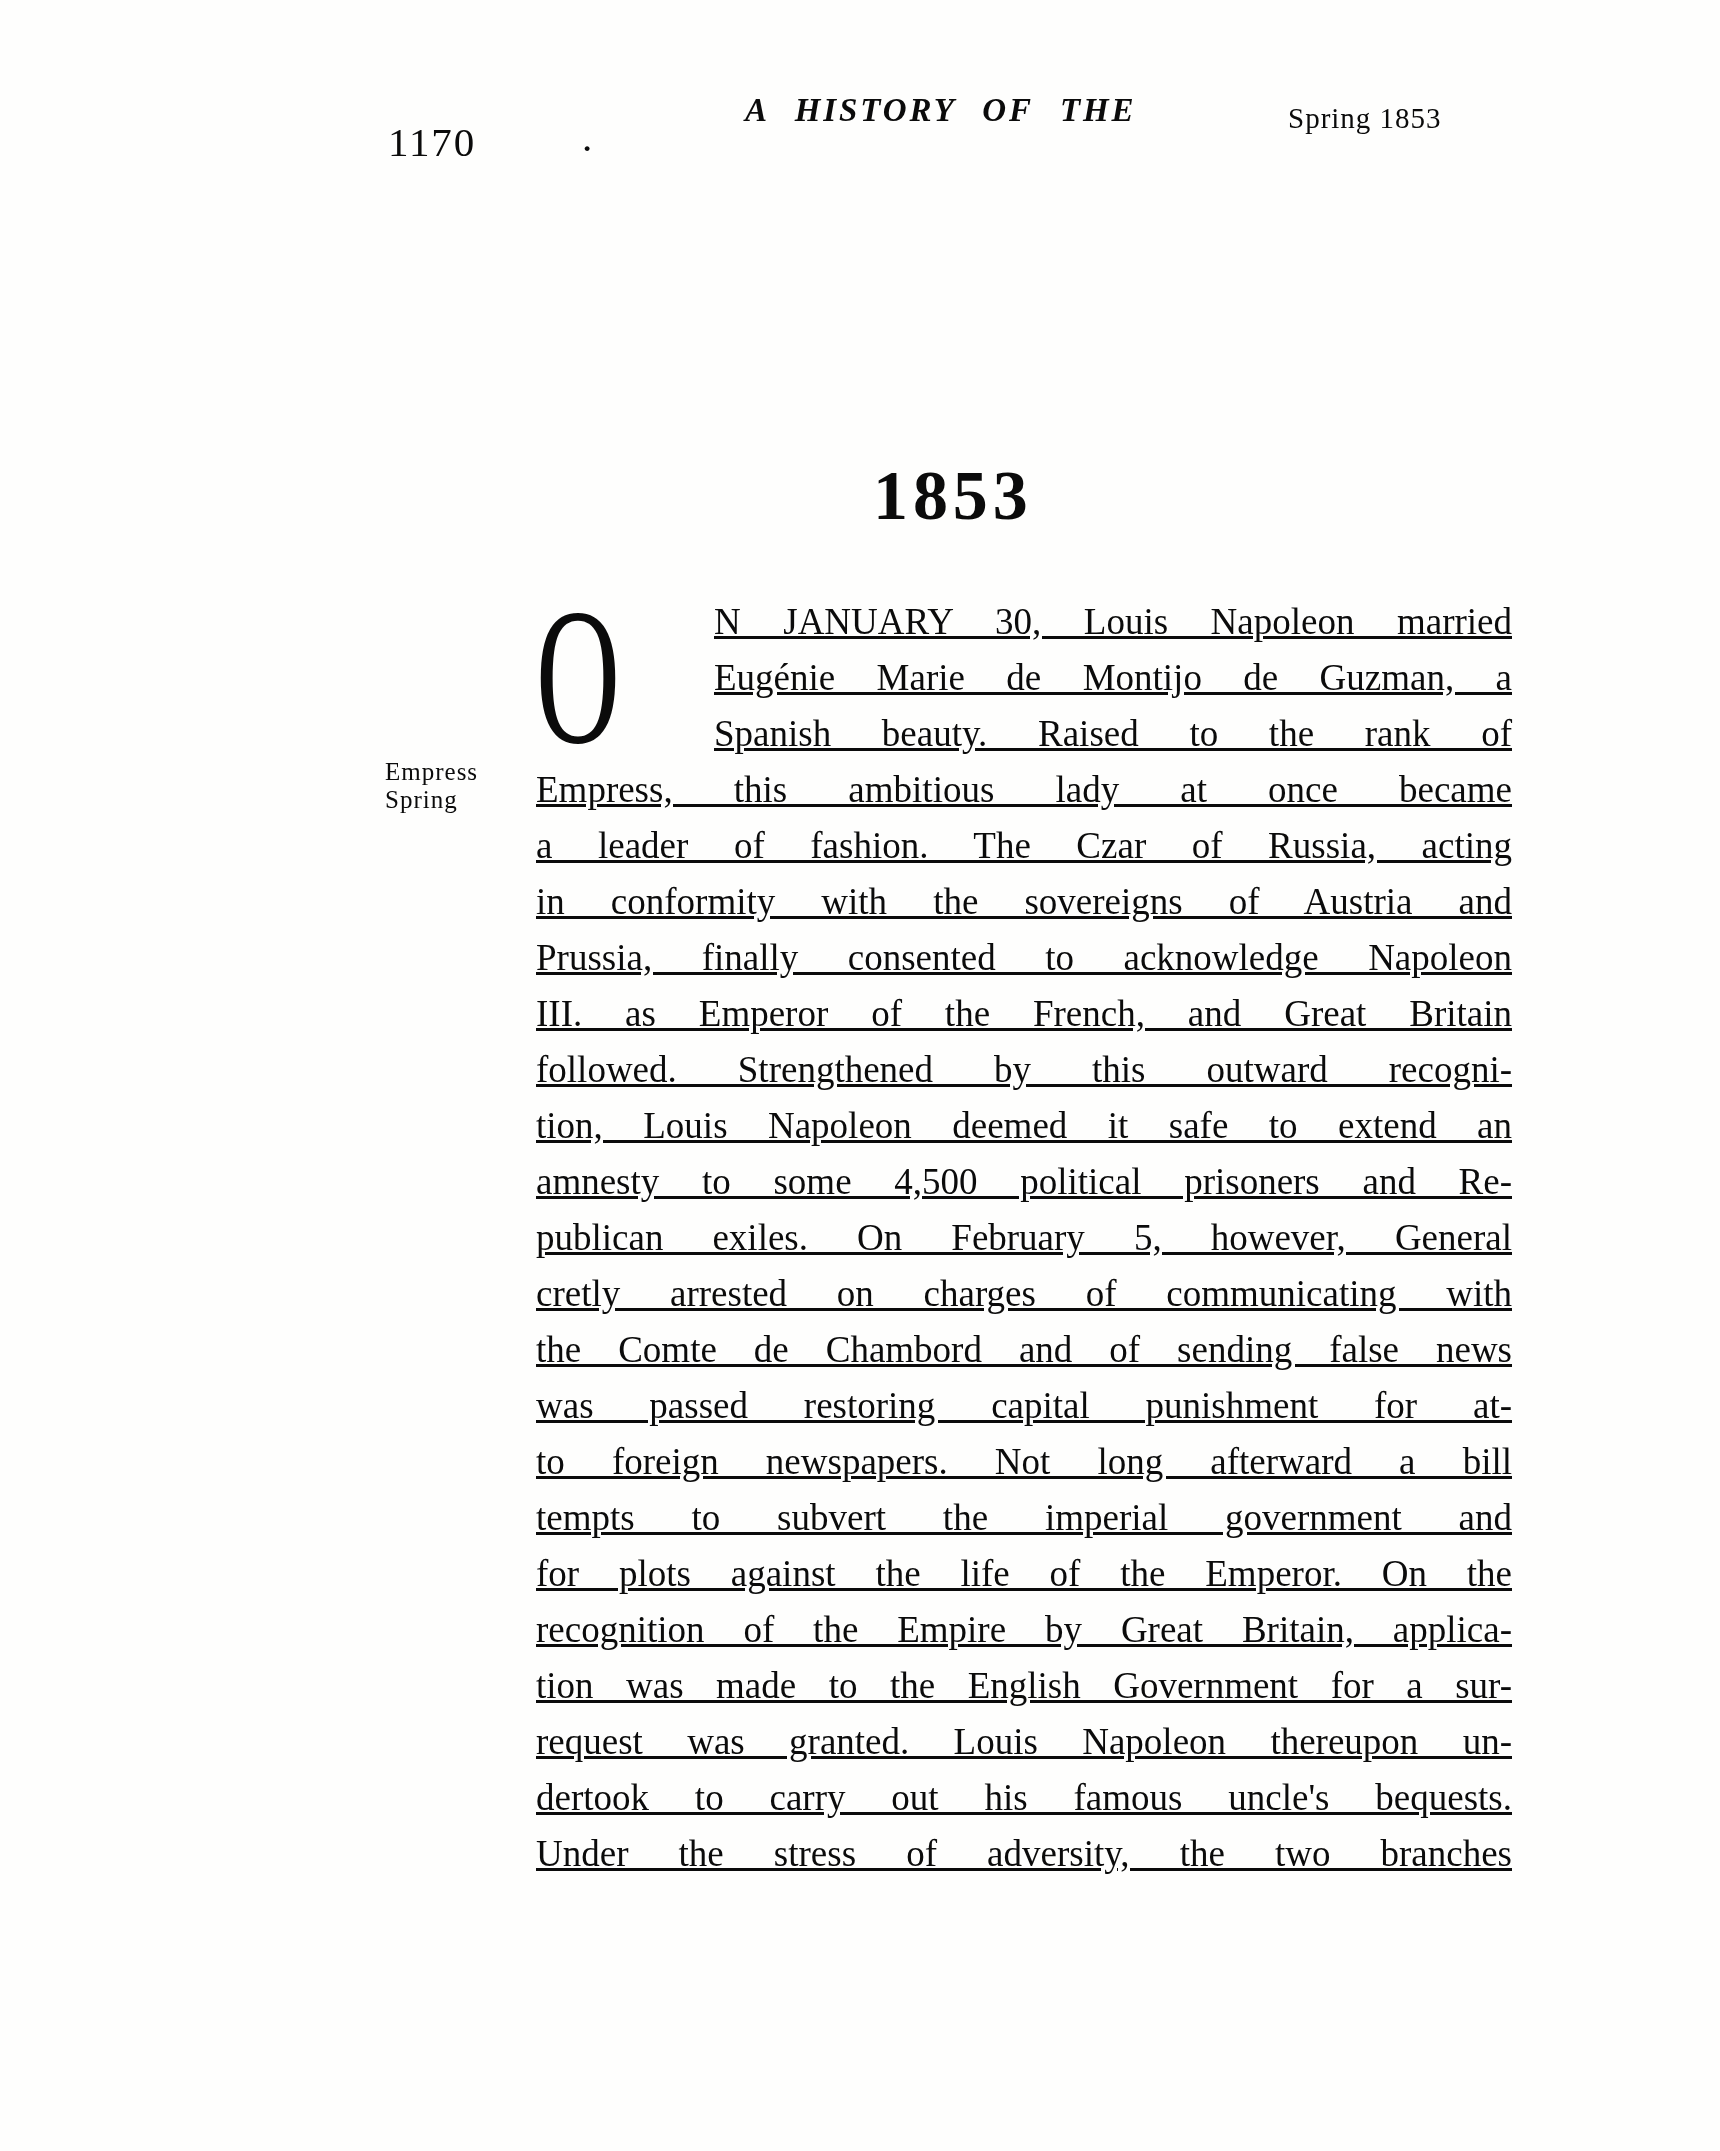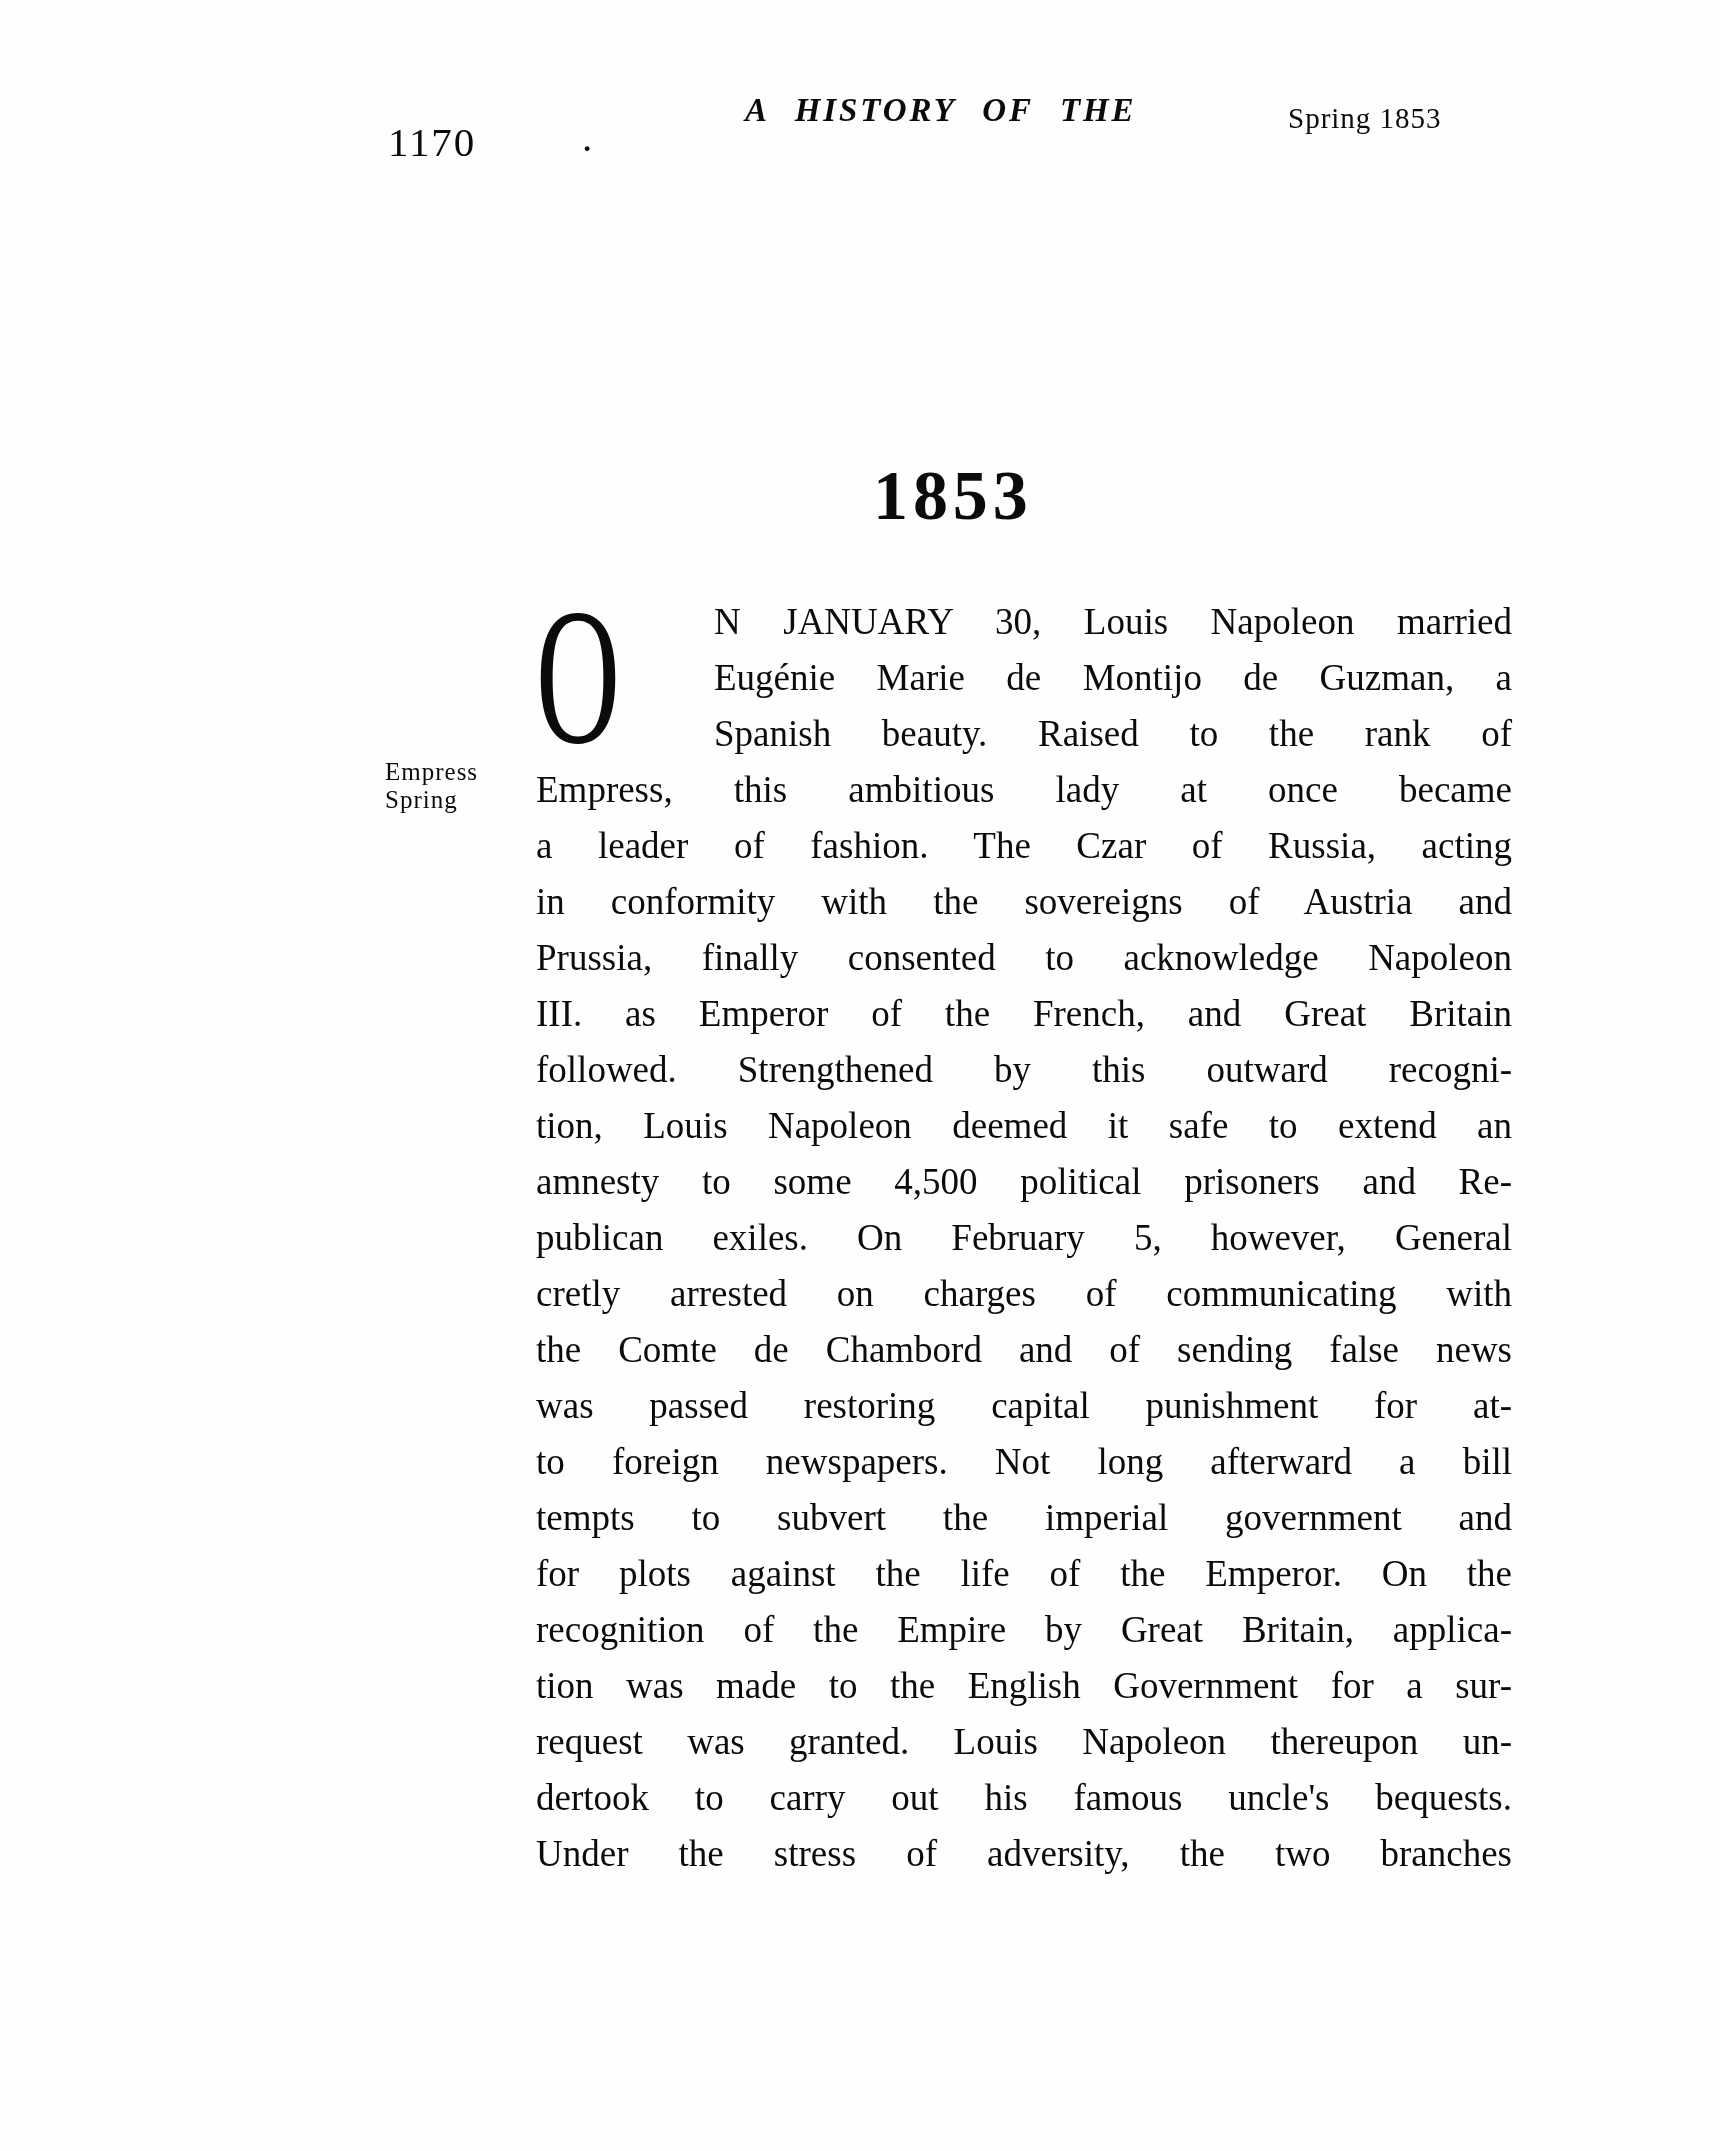--- a/index.html
+++ b/index.html
@@ -84,20 +84,21 @@
     font-size: 194px;
     line-height: 165px;
     transform: scaleX(0.60);
     transform-origin: 0 0;
   }
   .line {
     height: 56px;
     text-align: justify;
     text-align-last: justify;
     white-space: normal;
+    text-decoration: underline;
   }
 </style>
 </head>
 <body>
 
 <div class="page">
 
   <div class="page-number">1170</div>
 
   <div class="stray-mark">.</div>

